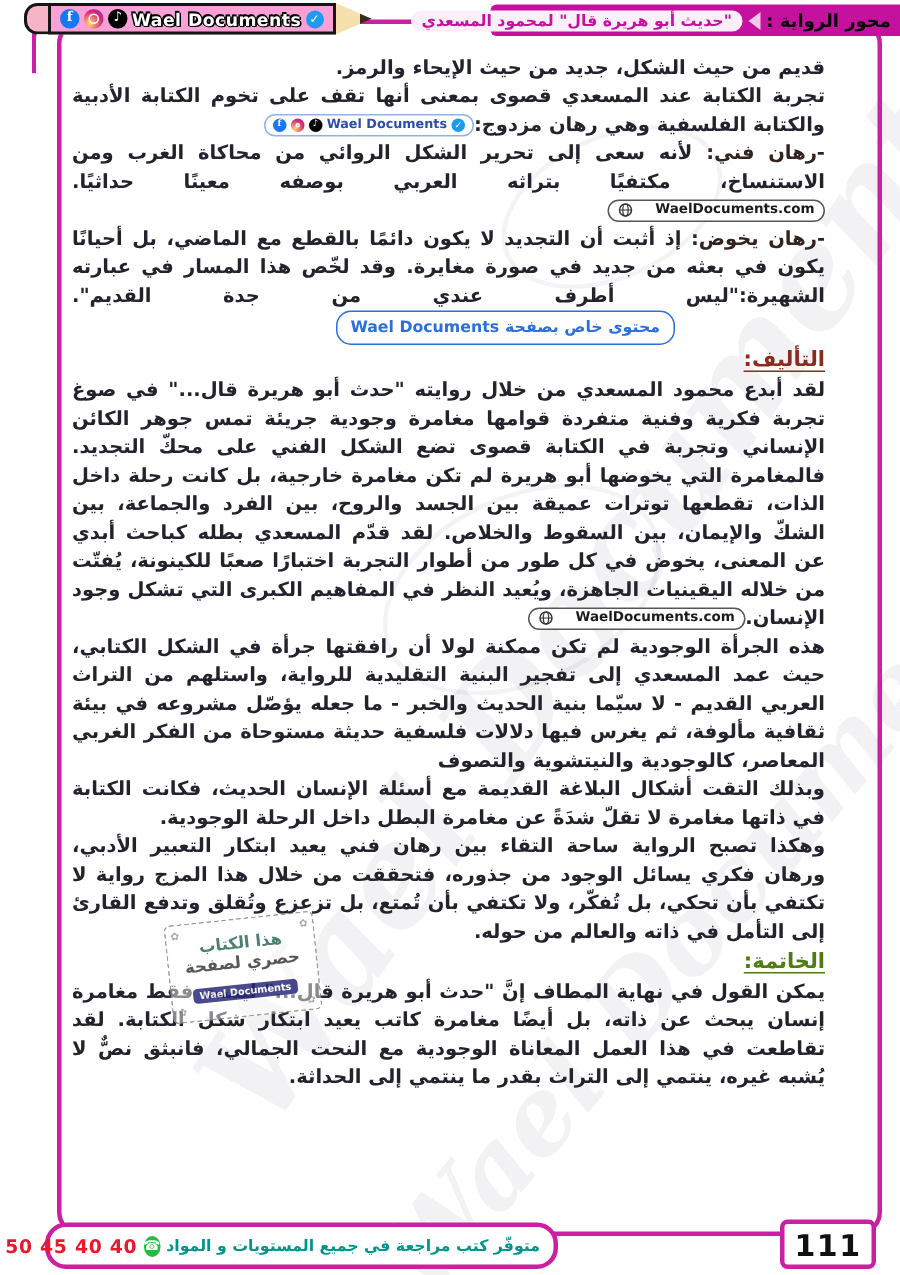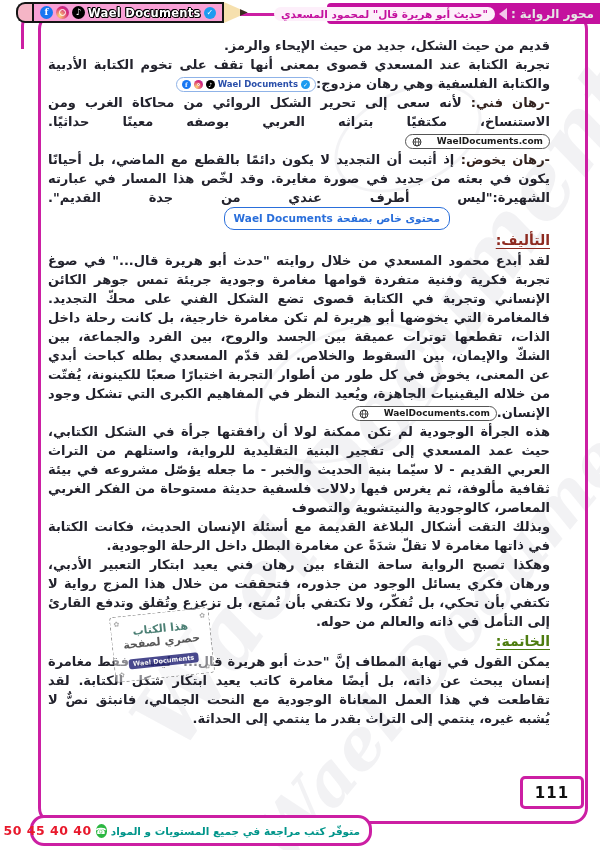--- a/index.html
+++ b/index.html
@@ -18,21 +18,21 @@
   .frame{position:absolute;left:38px;right:12px;top:13px;bottom:26px;
          border:3px solid #cc1fa3;border-radius:16px;z-index:1;}
   .frame-hook{position:absolute;left:21px;top:12px;width:22px;height:34px;
               border-left:3px solid #cc1fa3;border-top:3px solid #cc1fa3;
               border-top-left-radius:14px;z-index:1;}
 
   
   .header-bar{position:absolute;right:0;left:327px;top:3px;height:21px;background:#c4119e;
               border-radius:4px 0 0 4px;display:flex;direction:rtl;align-items:center;
               padding:0 6px 0 4px;gap:4px;z-index:5;}
-  .topic-label{color:#e5e5e5;font-weight:bold;font-size:12px;white-space:nowrap;}
+  .topic-label{color:#000000;font-weight:bold;font-size:12px;white-space:nowrap;}
   .topic-chevron{width:0;height:0;border-top:6px solid transparent;border-bottom:6px solid transparent;
                  border-right:8px solid #f3c7ea;}
   .topic-pill{background:#fdeffa;color:#c4119e;font-weight:bold;font-size:10.5px;
               border-radius:9px;padding:1px 7px;white-space:nowrap;}
 
   .pencil{position:absolute;left:16px;top:2px;height:21px;display:flex;align-items:stretch;z-index:5;}
   .pencil-eraser{width:14px;background:#f5b5c6;border:2px solid #151515;border-right:none;
                  border-radius:9px 0 0 9px;}
   .pencil-body{display:flex;align-items:center;gap:3px;background:#f9a0d6;
                border:2px solid #151515;padding:0 6px;}
@@ -91,23 +91,23 @@
 
   
   .footer-pill{position:absolute;left:30px;top:815px;width:318px;height:25px;background:#fff;
                border:3px solid #cc1fa3;border-radius:14px;display:flex;direction:rtl;
                align-items:center;justify-content:space-between;padding:0 9px;z-index:5;
                white-space:nowrap;}
   .footer-availability{color:#00958a;font-weight:bold;font-size:10.5px;}
   .wa-icon{width:14px;height:14px;border-radius:50%;background:#2bb741;color:#fff;font-size:9px;
            display:inline-flex;align-items:center;justify-content:center;margin:0 4px;}
   .footer-phones{color:#e8192c;font-weight:bold;font-size:12.5px;letter-spacing:.5px;}
-  .page-num-box{position:absolute;right:16px;top:776px;width:58px;height:27px;background:#fff;
+  .page-num-box{position:absolute;right:16px;top:813px;width:58px;height:27px;background:#fff;
                 border:3px solid #cc1fa3;border-radius:5px;display:flex;align-items:center;
-                justify-content:center;color:#111;font-weight:bold;font-size:15px;
+                justify-content:center;color:#111;font-weight:bold;font-size:20px;
                 letter-spacing:1px;z-index:5;}
 </style>
 </head>
 <body>
 
 <div class="page">
 
   <div class="watermark wm1">Wael Documents</div>
   <div class="watermark wm2">Wael Documents</div>
   <div class="wm-swirl" style="left:330px;top:90px;"></div>

